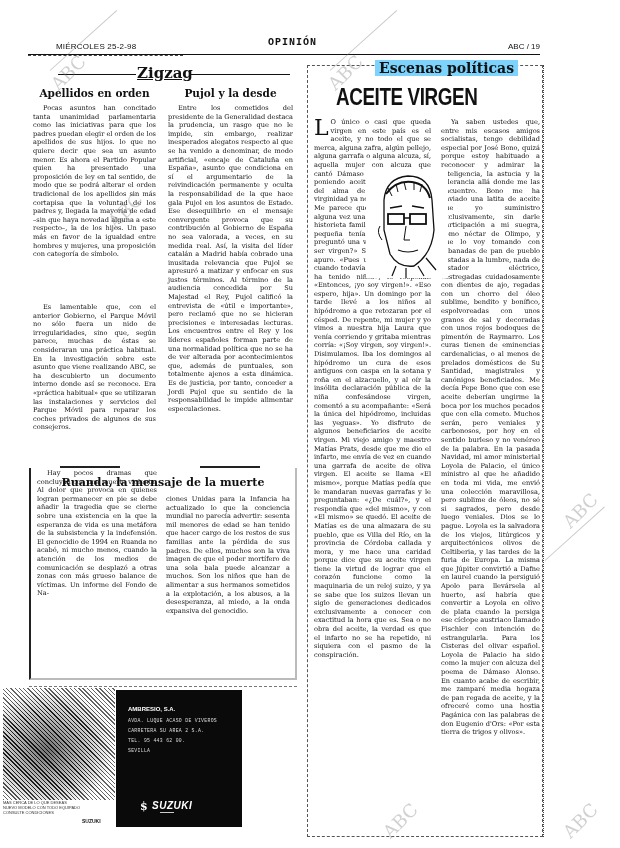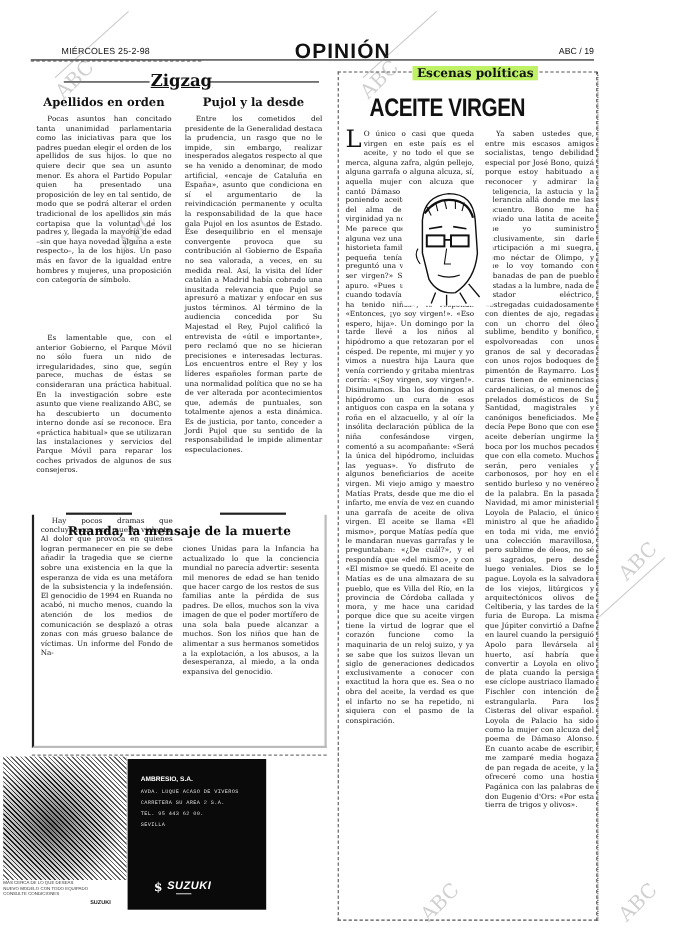--- a/index.html
+++ b/index.html
@@ -3,21 +3,21 @@
 <meta charset="utf-8">
 <style>
   * { box-sizing: border-box; margin: 0; padding: 0; }
   html, body { width: 620px; height: 848px; background: #fff; overflow: hidden; }
   body { position: relative; font-family: "DejaVu Serif", serif; color: #111; }
 
   .abs { position: absolute; }
 
   
   .hdr-date { left: 28px; top: 42px; font-family: "Liberation Sans", sans-serif; font-size: 8px; letter-spacing: 0.2px; padding-left: 28px; }
-  .hdr-section { left: 268px; top: 37px; font-family: Liberation Sans, sans-serif; font-weight: bold; font-size: 19px; letter-spacing: 1px; }
+  .hdr-section { left: 268px; top: 37px; font-family: Liberation Mono, monospace; font-weight: bold; font-size: 10px; letter-spacing: 1px; }
   .hdr-page { right: 80px; top: 42px; font-family: "Liberation Sans", sans-serif; font-size: 8px; }
   .hdr-rule { left: 28px; top: 54px; width: 512px; height: 0; border-top: 1px solid #111; }
   .hdr-rule-dash { left: 28px; top: 55px; width: 155px; border-top: 1px dashed #444; }
 
   
   .zig-line-l { left: 58px; top: 74px; width: 78px; border-top: 1px solid #111; }
   .zig-line-r { left: 190px; top: 74px; width: 100px; border-top: 1px solid #111; }
   .zig-title { left: 137px; top: 64px; font-weight: bold; font-size: 15px; text-decoration: underline; }
 
   .subhead { font-weight: bold; font-size: 10.5px; text-align: center; }
@@ -28,21 +28,21 @@
   .col2 { left: 168px; width: 125px; }
 
   
   .ruanda-box { left: 29px; top: 468px; width: 268px; height: 212px; border-left: 2px solid #222; border-right: 2px solid #bbb; border-bottom: 2px solid #bbb; }
   .ruanda-topline1 { left: 60px; top: 466px; width: 60px; border-top: 2px solid #222; }
   .ruanda-topline2 { left: 200px; top: 466px; width: 60px; border-top: 2px solid #222; }
   .ruanda-title { left: 29px; top: 476px; width: 268px; }
 
   
   .escenas-box { left: 307px; top: 65px; width: 236px; height: 772px; border: 1px dashed #555; }
-  .escenas-label { left: 375px; top: 60px; background: #bef264; padding: 0 4px; font-weight: bold; font-size: 11px; }
+  .escenas-label { left: 375px; top: 60px; background: #7dd3fc; padding: 0 4px; font-weight: bold; font-size: 14px; }
   .aceite-title { left: 336px; top: 84px; font-family: "Liberation Sans", sans-serif; font-weight: bold; font-size: 23px; letter-spacing: -0.5px; transform: scaleX(0.82); transform-origin: left top; }
 
   .ecol1 { left: 314px; width: 117px; }
   .ecol2 { left: 441px; width: 99px; }
 
   .dropcap { float: left; font-size: 22px; line-height: 18px; margin-right: 2px; margin-top: 1px; }
 
   .portrait { left: 366px; top: 170px; width: 82px; height: 108px; }
 
   .signature { left: 460px; top: 815px; font-size: 7.5px; font-weight: normal; margin-top: 36px; }

